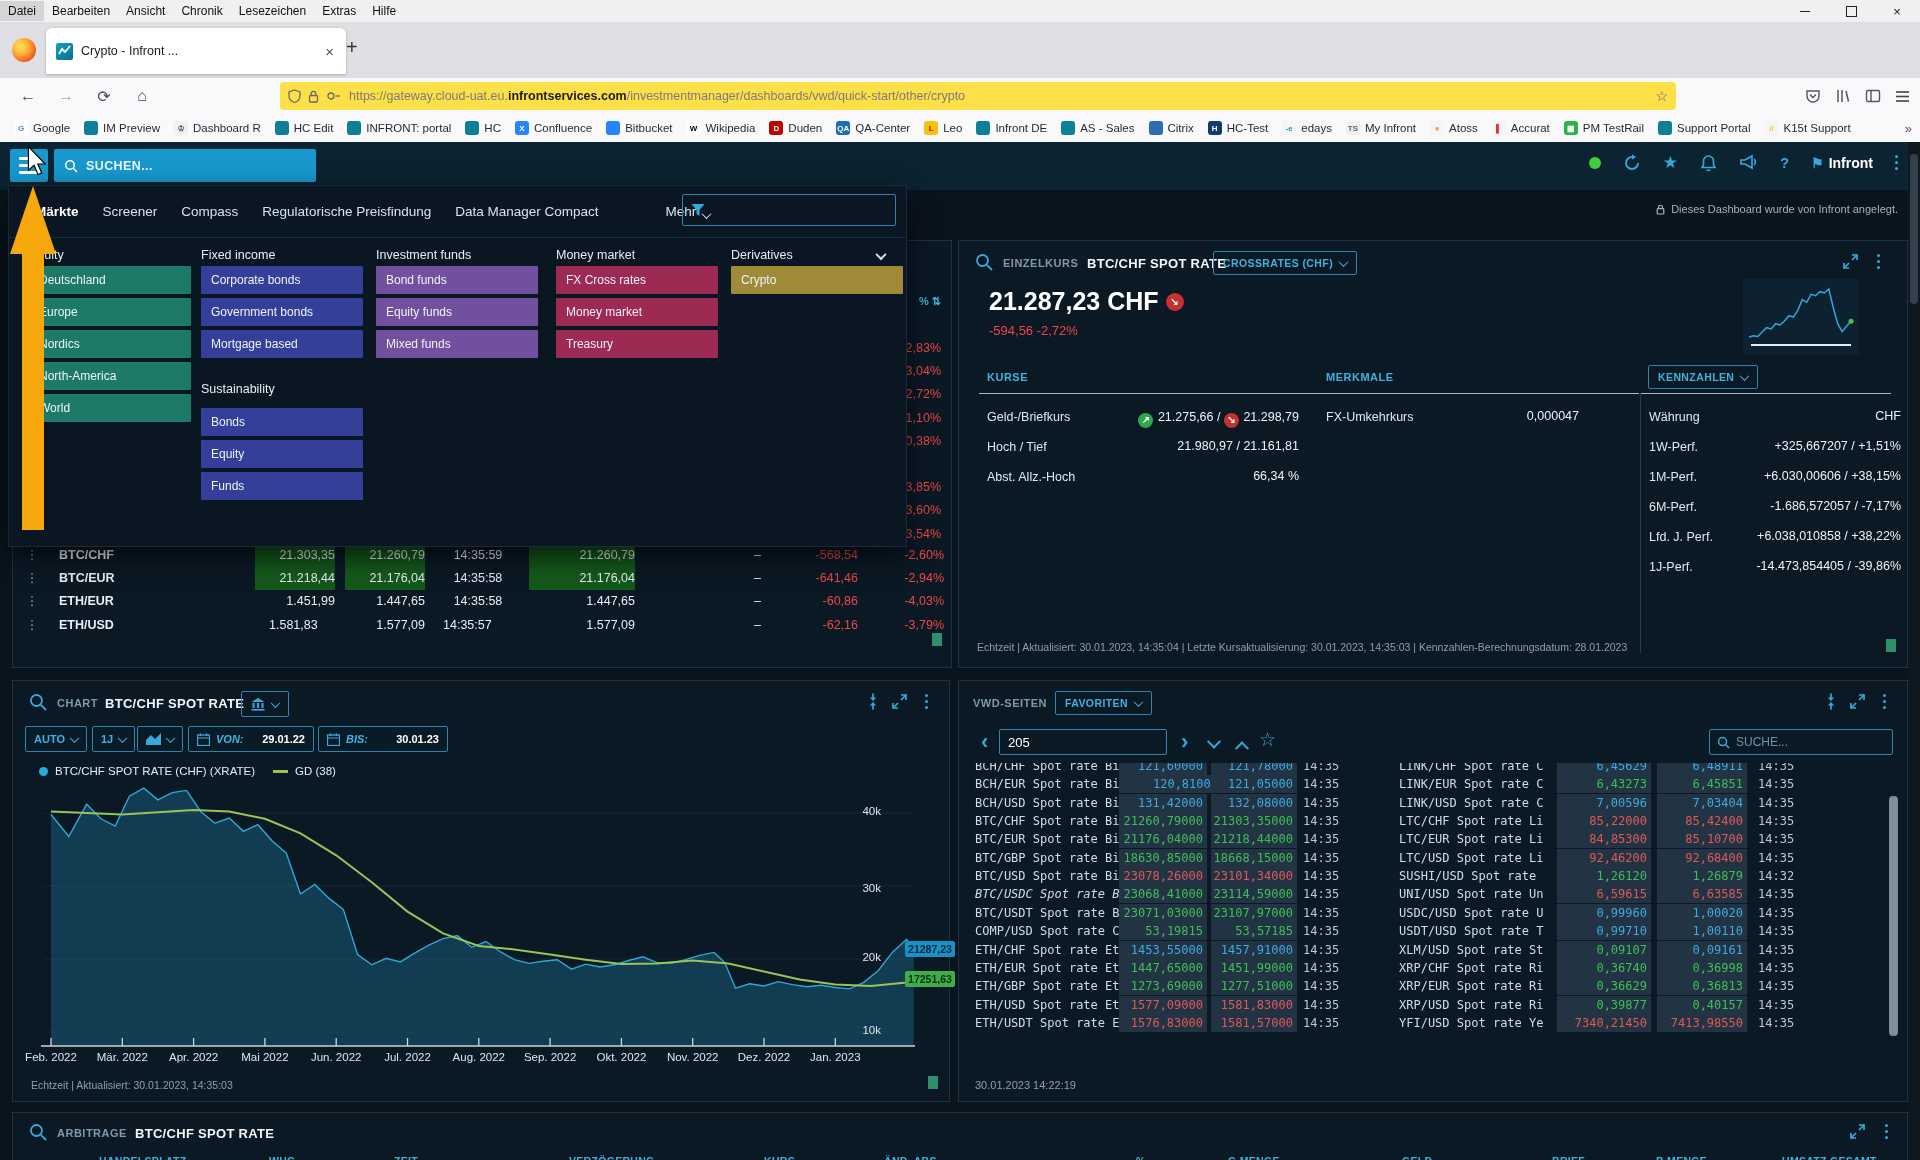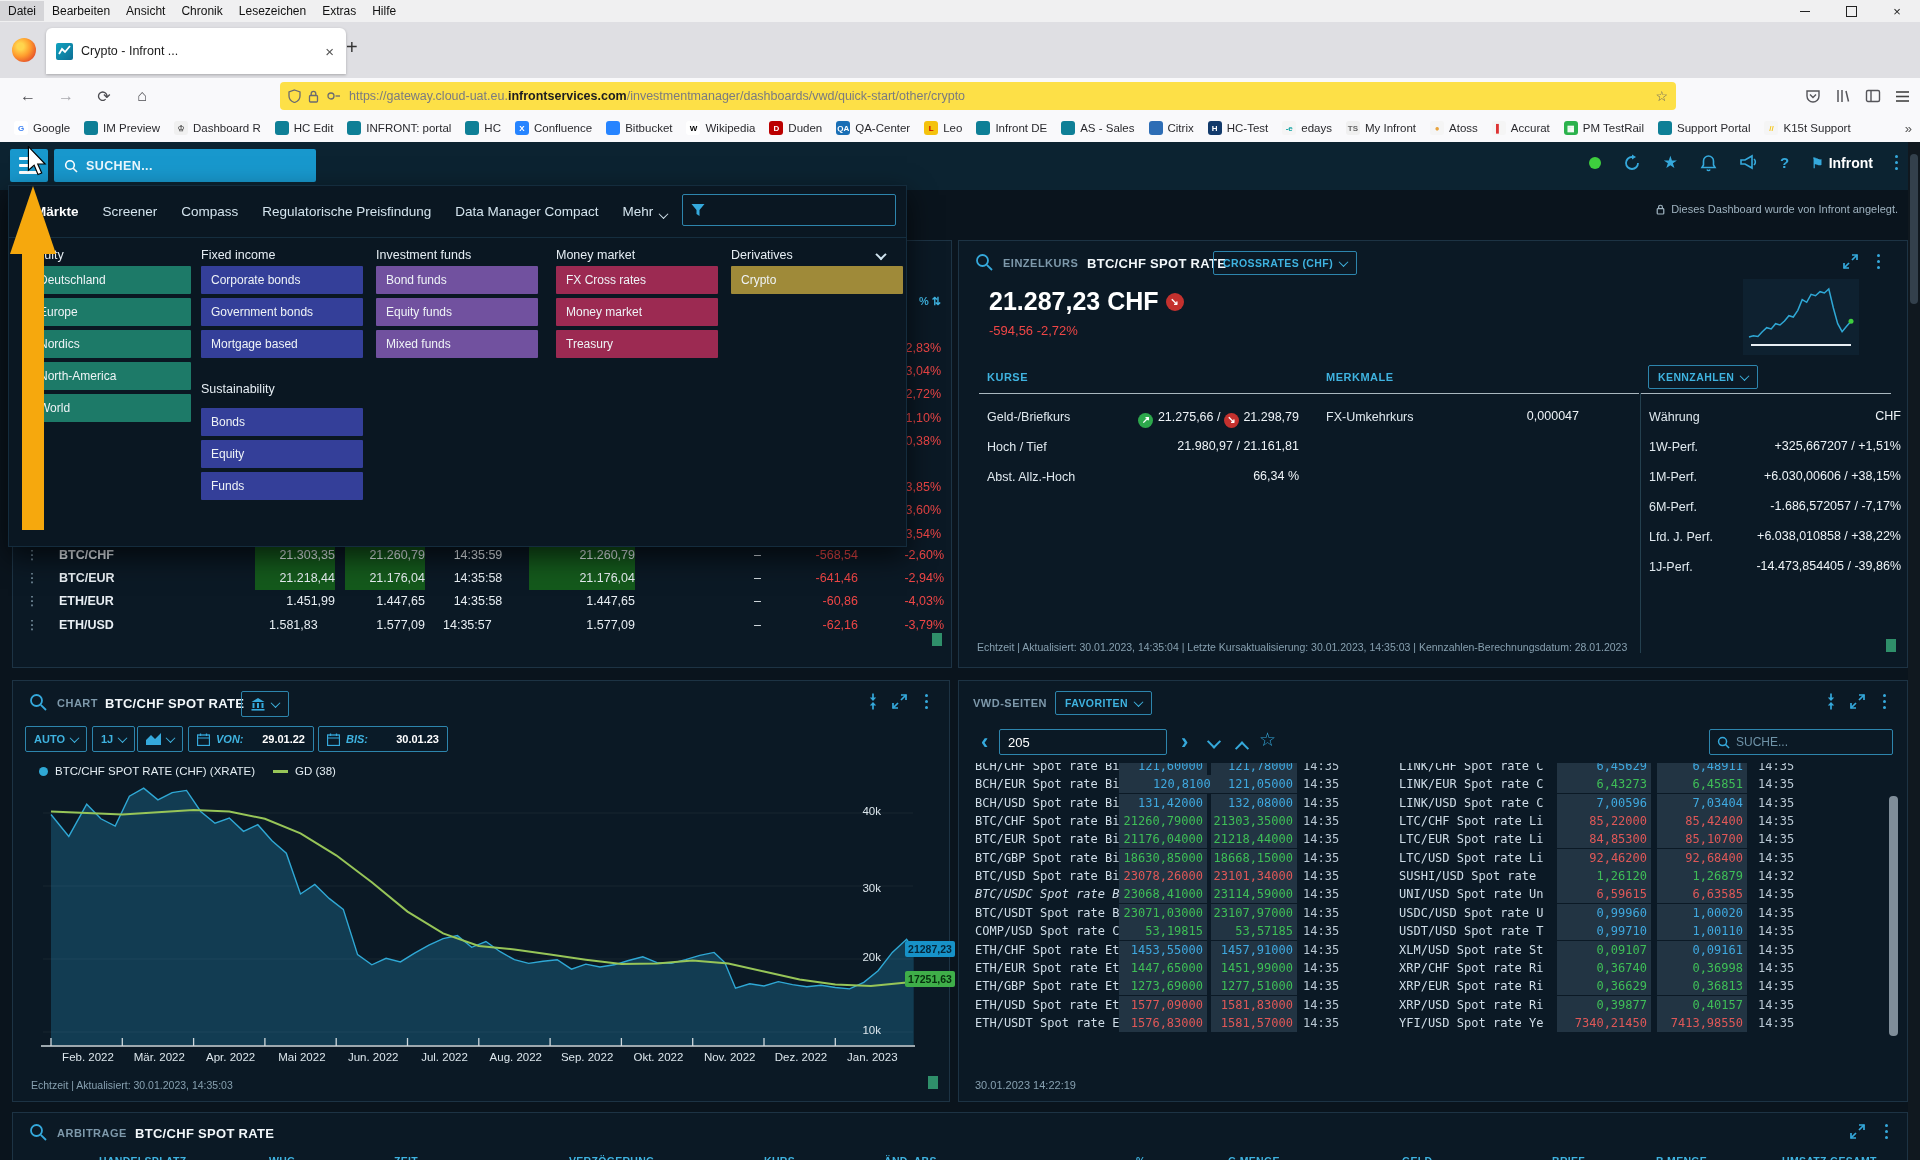--- a/index.html
+++ b/index.html
@@ -58,21 +58,21 @@
   .krow-val{color:#eef3f7;font-size:12.5px;}
   .circ{display:inline-flex;width:15px;height:15px;border-radius:50%;align-items:center;justify-content:center;font-size:10px;color:#fff;font-weight:bold;vertical-align:-2px;}
   .circ.up{background:#2da84c;} .circ.dn{background:#c4312e;}
   
   .wrow{position:absolute;left:0;width:938px;height:23px;line-height:23px;font-size:12.5px;color:#e8eef3;}
   .wcell{position:absolute;top:0;height:23px;}
   .greencell{background:#14591c;}
   .pctval{position:absolute;width:70px;text-align:right;font-size:12.5px;height:23px;line-height:23px;}
   
   .tbtn{border:1px solid #2d85ad;color:#3fb3e0;border-radius:2px;height:26px;display:inline-flex;align-items:center;gap:6px;padding:0 8px;font-size:11px;font-weight:bold;box-sizing:border-box;background:rgba(9,30,44,.4);}
-  .xlab{position:absolute;color:#dce6ec;font-size:11.5px;transform:translateX(-50%);white-space:nowrap;margin-left:37px;}
+  .xlab{position:absolute;color:#dce6ec;font-size:11.5px;transform:translateX(-50%);white-space:nowrap;}
   .ylab{position:absolute;color:#dce6ec;font-size:11.5px;width:48px;text-align:right;}
   .ptag{position:absolute;width:50px;height:16px;font-size:10.5px;font-weight:bold;text-align:center;line-height:16px;border-radius:2px;}
   
   .mono{font-family:"DejaVu Sans Mono",monospace;font-size:12px;}
   .vrow{position:absolute;left:0;width:930px;height:18px;line-height:18px;}
   .vcell{position:absolute;top:0;height:18px;white-space:nowrap;}
   .hlcell{background:#223443;text-align:right;padding-right:4px;box-sizing:border-box;}
   .vname{color:#cfdde8;} .vtime{color:#b9c8d4;}
   
   .megamenu{position:absolute;left:8px;top:185px;width:897px;height:360px;background:#0a1722;border:1px solid #142c3d;box-shadow:0 10px 26px rgba(0,0,0,.65);z-index:40;}
@@ -832,21 +832,21 @@
         </div>
         <div class="mtab" style="display: flex; align-items: center; gap: 7px;">
           <span>Compass</span>
         </div>
         <div class="mtab" style="display: flex; align-items: center; gap: 7px;">
           <span>Regulatorische Preisfindung</span>
         </div>
         <div class="mtab" style="display: flex; align-items: center; gap: 7px;">
           <span>Data Manager Compact</span>
         </div>
-        <div class="mtab" style="display: flex; align-items: flex-end; gap: 7px;">
+        <div class="mtab" style="display: flex; align-items: flex-end; gap: 7px; margin-left: 43px;">
           <span>Mehr</span>
           <span class="chev"></span>
         </div>
       </div>
     <div class="mfilter">
       <svg width="14" height="14" viewBox="0 0 14 14">
           <path d="M0.5 1 H13.5 L8.5 7 V13 L5.5 11 V7 Z" fill="#35a9dc"></path>
         </svg>
     </div>
     <div id="menu-cols">

